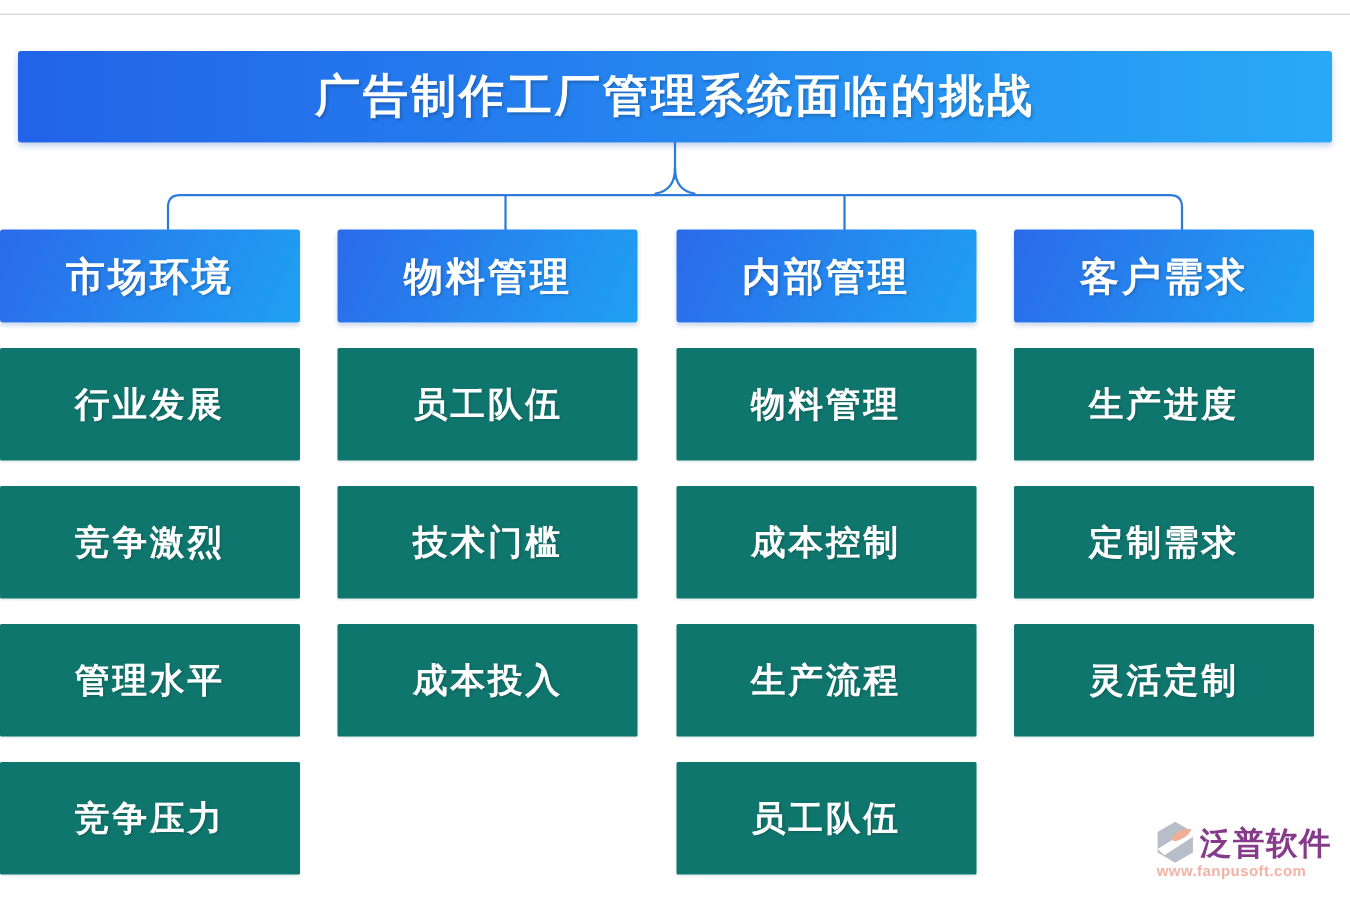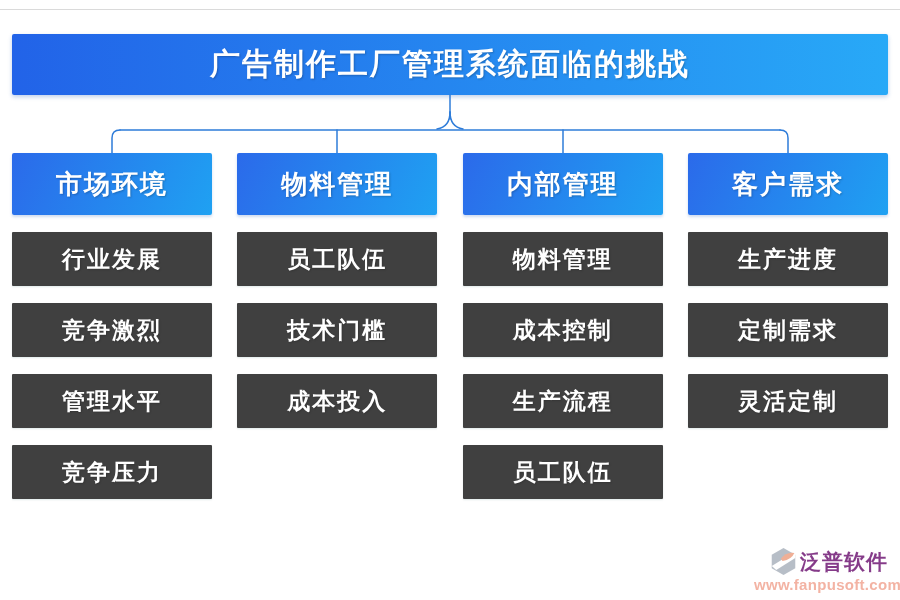--- a/index.html
+++ b/index.html
@@ -19,52 +19,52 @@
   }
   .banner span{
     color:#ffffff;font-size:30px;font-weight:bold;letter-spacing:2px;
     text-shadow:1px 1px 2px rgba(0,0,0,0.22);
     white-space:nowrap;
   }
   svg.connectors{
     position:absolute;left:0;top:0;width:900px;height:600px;pointer-events:none;
   }
   .columns{
-    position:absolute;left:12px;top:153px;width:876px;
+    position:absolute;left:0;top:153px;width:876px;
     display:flex;justify-content:space-between;
   }
   .column{width:200px;display:flex;flex-direction:column;}
   .col-header{
     height:62px;border-radius:2px;
     background:linear-gradient(115deg,#2b6aea 0%,#1fa1f2 100%);
     display:flex;align-items:center;justify-content:center;
     color:#ffffff;font-size:26px;font-weight:bold;letter-spacing:2px;
     text-shadow:1px 1px 2px rgba(0,0,0,0.22);
     box-shadow:0 2px 3px rgba(30,90,180,0.22);
   }
   .cell{
-    height:54px;margin-top:17px;border-radius:1px;
-    background:#404040;
+    height:75px;margin-top:17px;border-radius:1px;
+    background:#0f766e;
     display:flex;align-items:center;justify-content:center;
     color:#ffffff;font-size:23px;font-weight:bold;letter-spacing:2px;
     text-shadow:1px 1px 2px rgba(0,0,0,0.18);
     box-shadow:0 1px 2px rgba(0,80,80,0.12);
   }
   .cell:first-of-type{margin-top:25px;}
   .watermark{
     position:absolute;right:12px;top:547px;width:134px;opacity:0.85;
   }
   .wm-row{display:flex;align-items:center;justify-content:flex-end;}
   .wm-row svg{width:29px;height:29px;opacity:0.8;flex:0 0 auto;margin-right:2px;}
   .wm-brand{
     color:#701a75;font-size:21px;font-weight:bold;letter-spacing:1px;white-space:nowrap;
   }
   .wm-url{
     margin-top:0px;text-align:center;
-    color:#f1a694;font-size:15px;font-weight:bold;letter-spacing:0.3px;
+    color:#f1a694;font-size:10px;font-weight:bold;letter-spacing:0.3px;
     font-family:"Liberation Sans", sans-serif;white-space:nowrap;
   }
 </style>
 </head>
 <body>
 
 <div class="top-line"></div>
 
 <div class="banner">
   <span>广告制作工厂管理系统面临的挑战</span>

